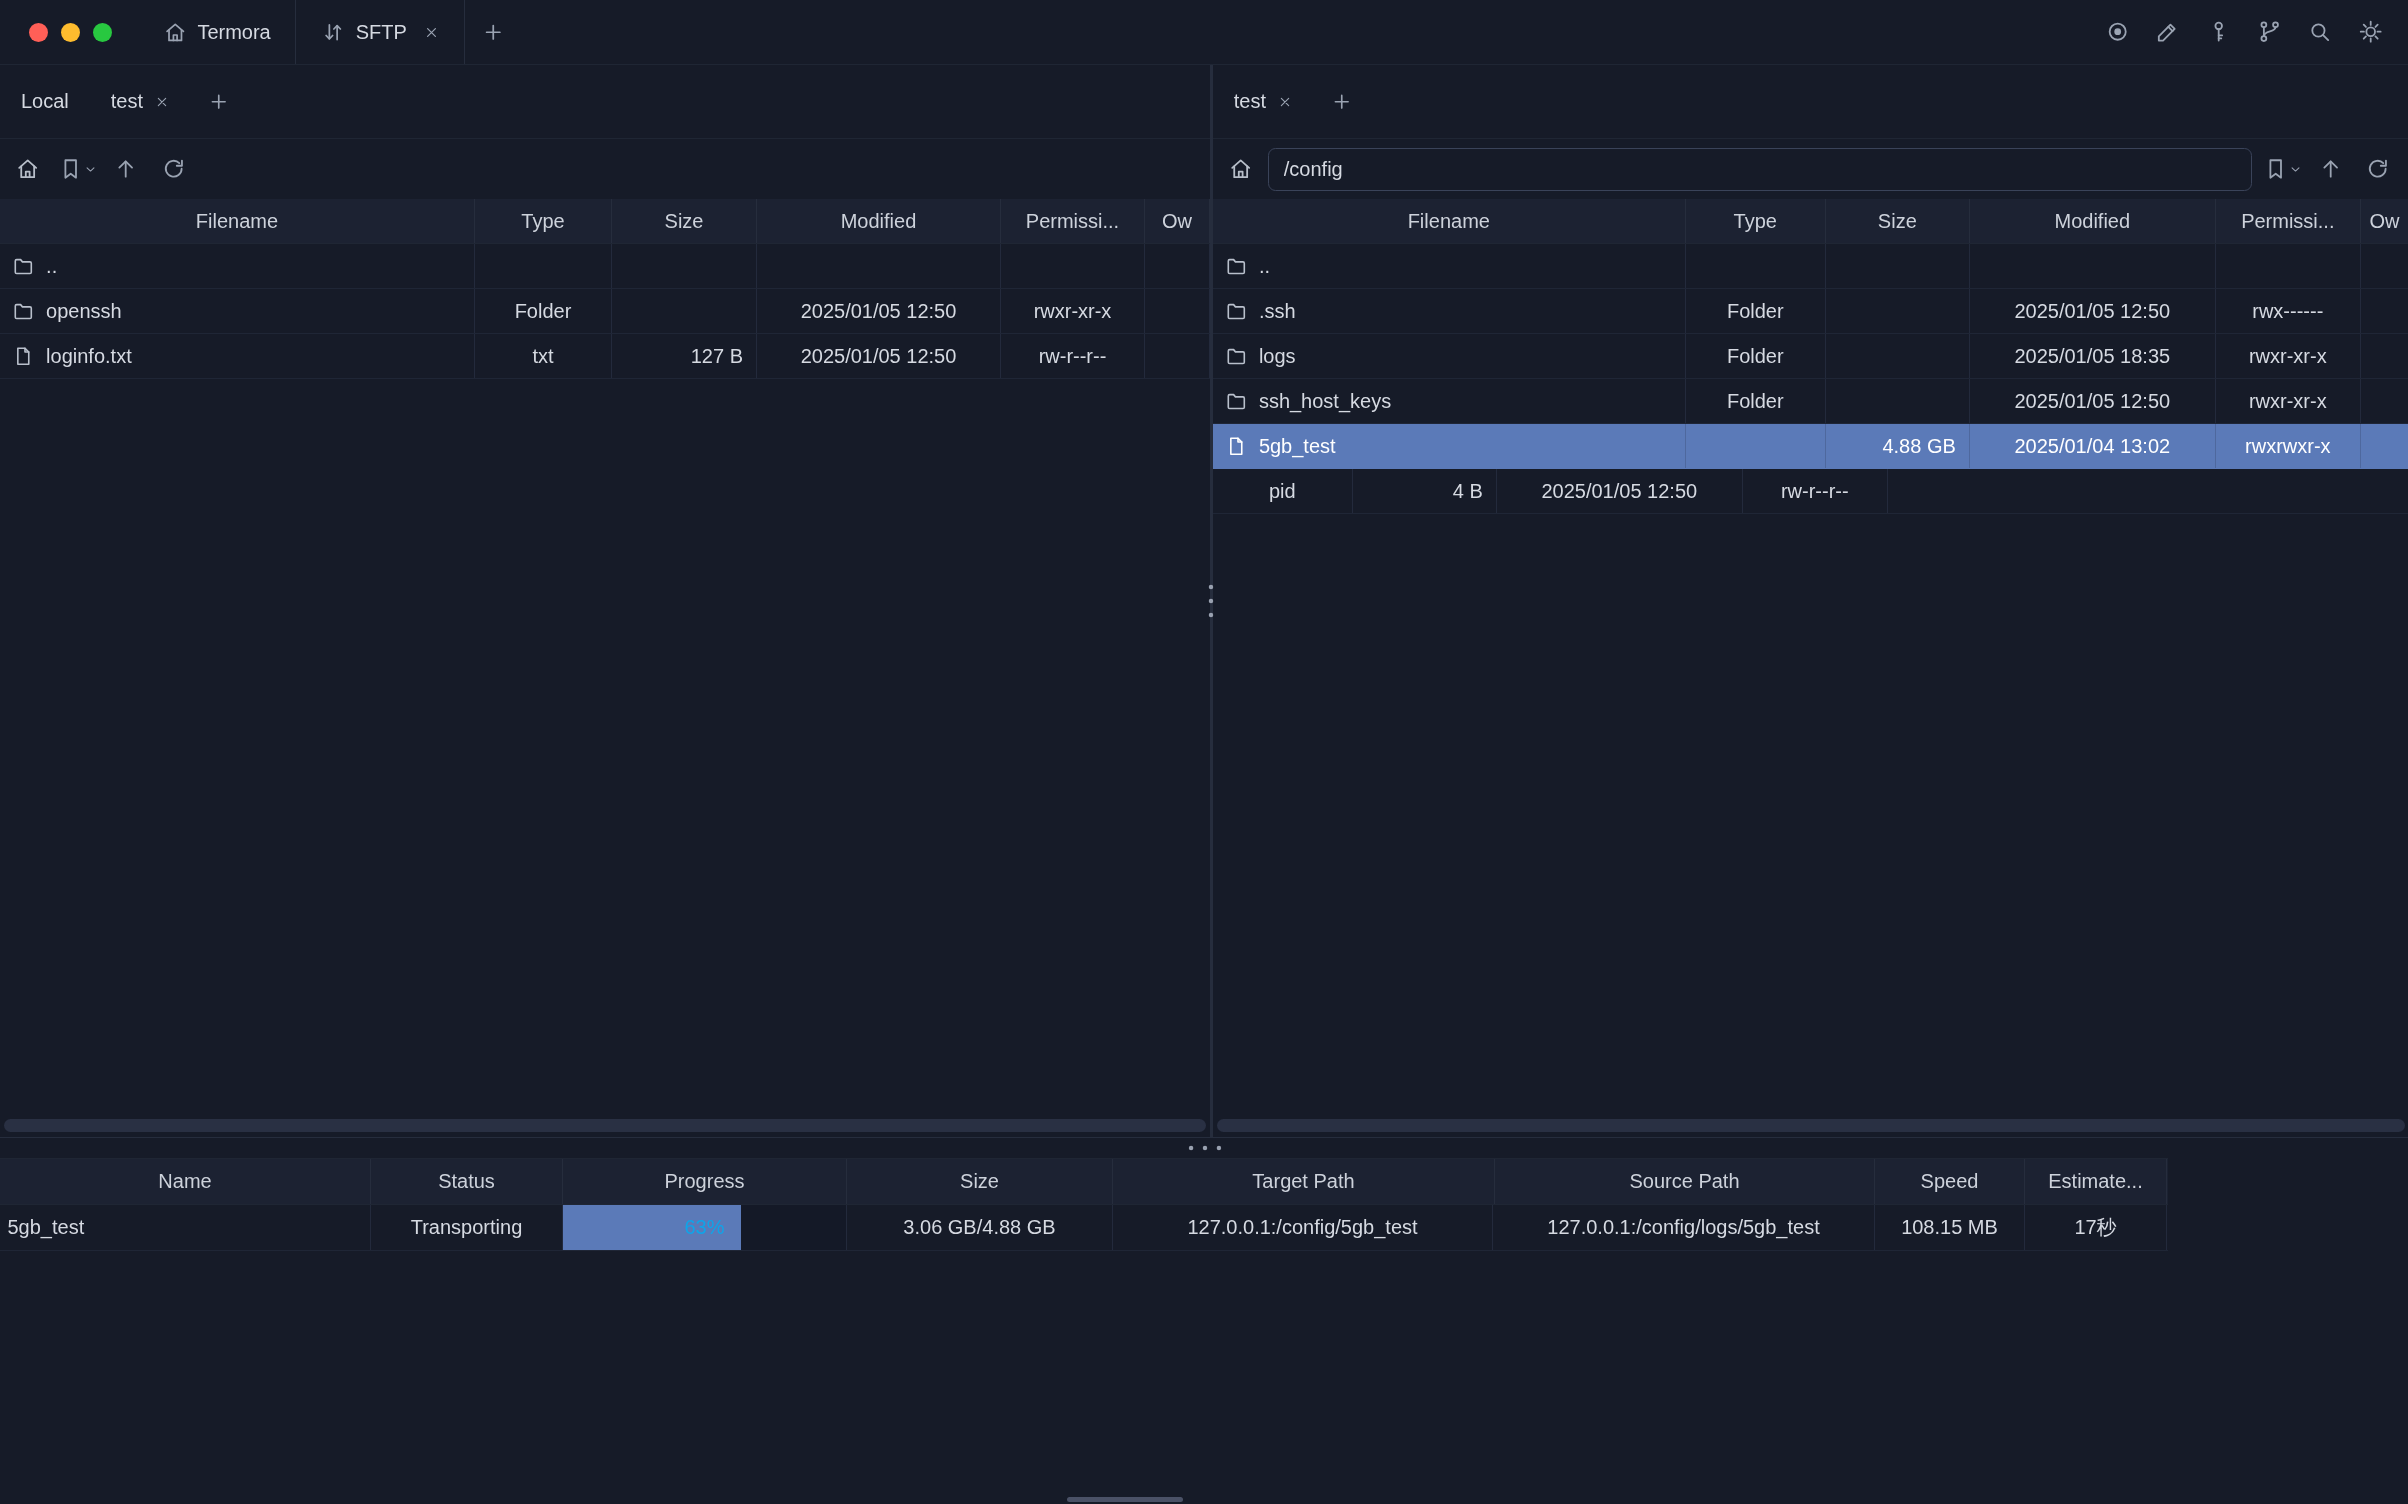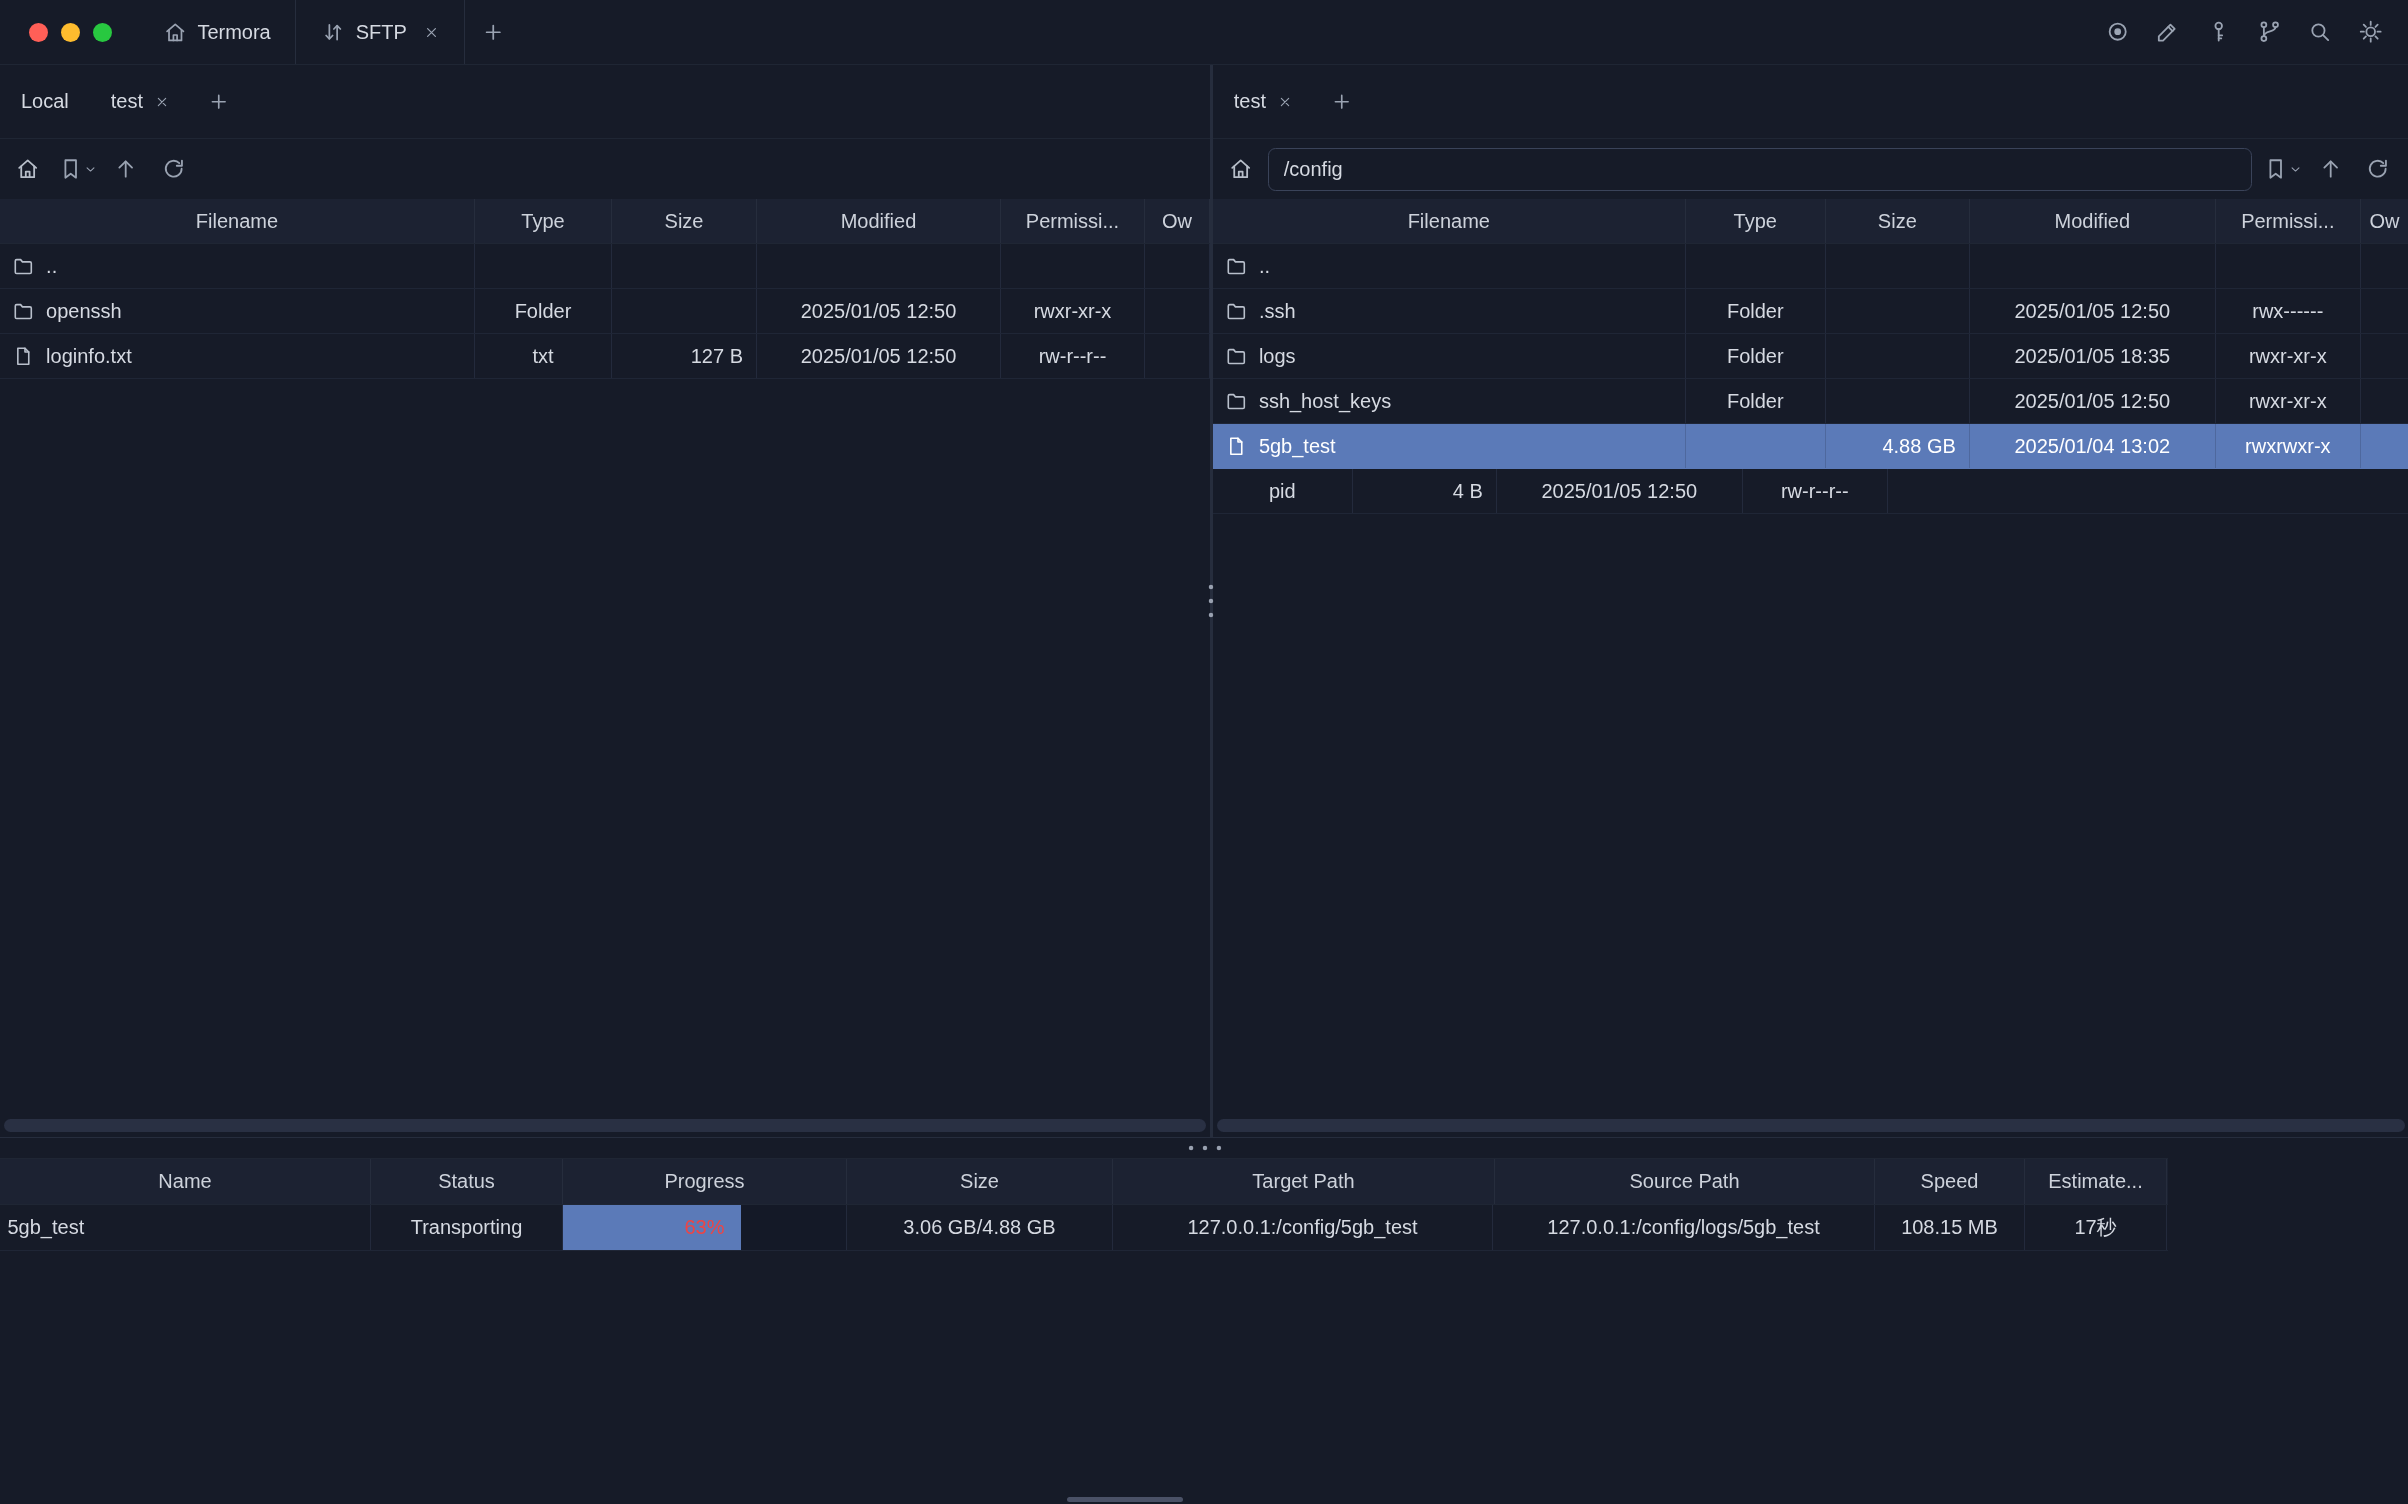--- a/index.html
+++ b/index.html
@@ -112,21 +112,21 @@
   .thead2{display:flex;height:47px;background:var(--bg-header);border-top:0.9px solid var(--line-soft);border-bottom:0.9px solid var(--line-soft)}
   .trow{display:flex;height:46px;border-bottom:0.9px solid var(--row-line)}
   .tcell{display:flex;align-items:center;justify-content:center;border-right:0.9px solid var(--cell-line);overflow:hidden;white-space:nowrap;padding:0 7px}
   .tcell.left{justify-content:flex-start;padding-left:7.5px}
   .thead2 .tcell{border-right-color:var(--line);color:#cdd2db}
   .t0{flex:0 0 371px}.t1{flex:0 0 192px}.t2{flex:0 0 284px}.t3{flex:0 0 266px}
   .t4{flex:0 0 380px}.t5{flex:0 0 382px}.t6{flex:0 0 150px}.t7{flex:0 0 142px}
   .tcell.progress{padding:0}
   .ptrack{position:relative;width:100%;height:100%;background:#141927}
   .pfill{position:absolute;left:0;top:0;bottom:0;background:var(--accent)}
-  .plabel{position:absolute;inset:0;display:flex;align-items:center;justify-content:center;color:#ef4444}
+  .plabel{position:absolute;inset:0;display:flex;align-items:center;justify-content:center;color:#0ea5e9}
 
   .bottom-fill{flex:1 1 auto}
   .bottom-scrollbar{position:absolute;left:1067px;bottom:2.8px;width:116px;height:5.6px;border-radius:2.8px;background:#4a5166}
 </style>
 </head>
 <body>
 
 <div class="window">
 
   <header class="titlebar">

